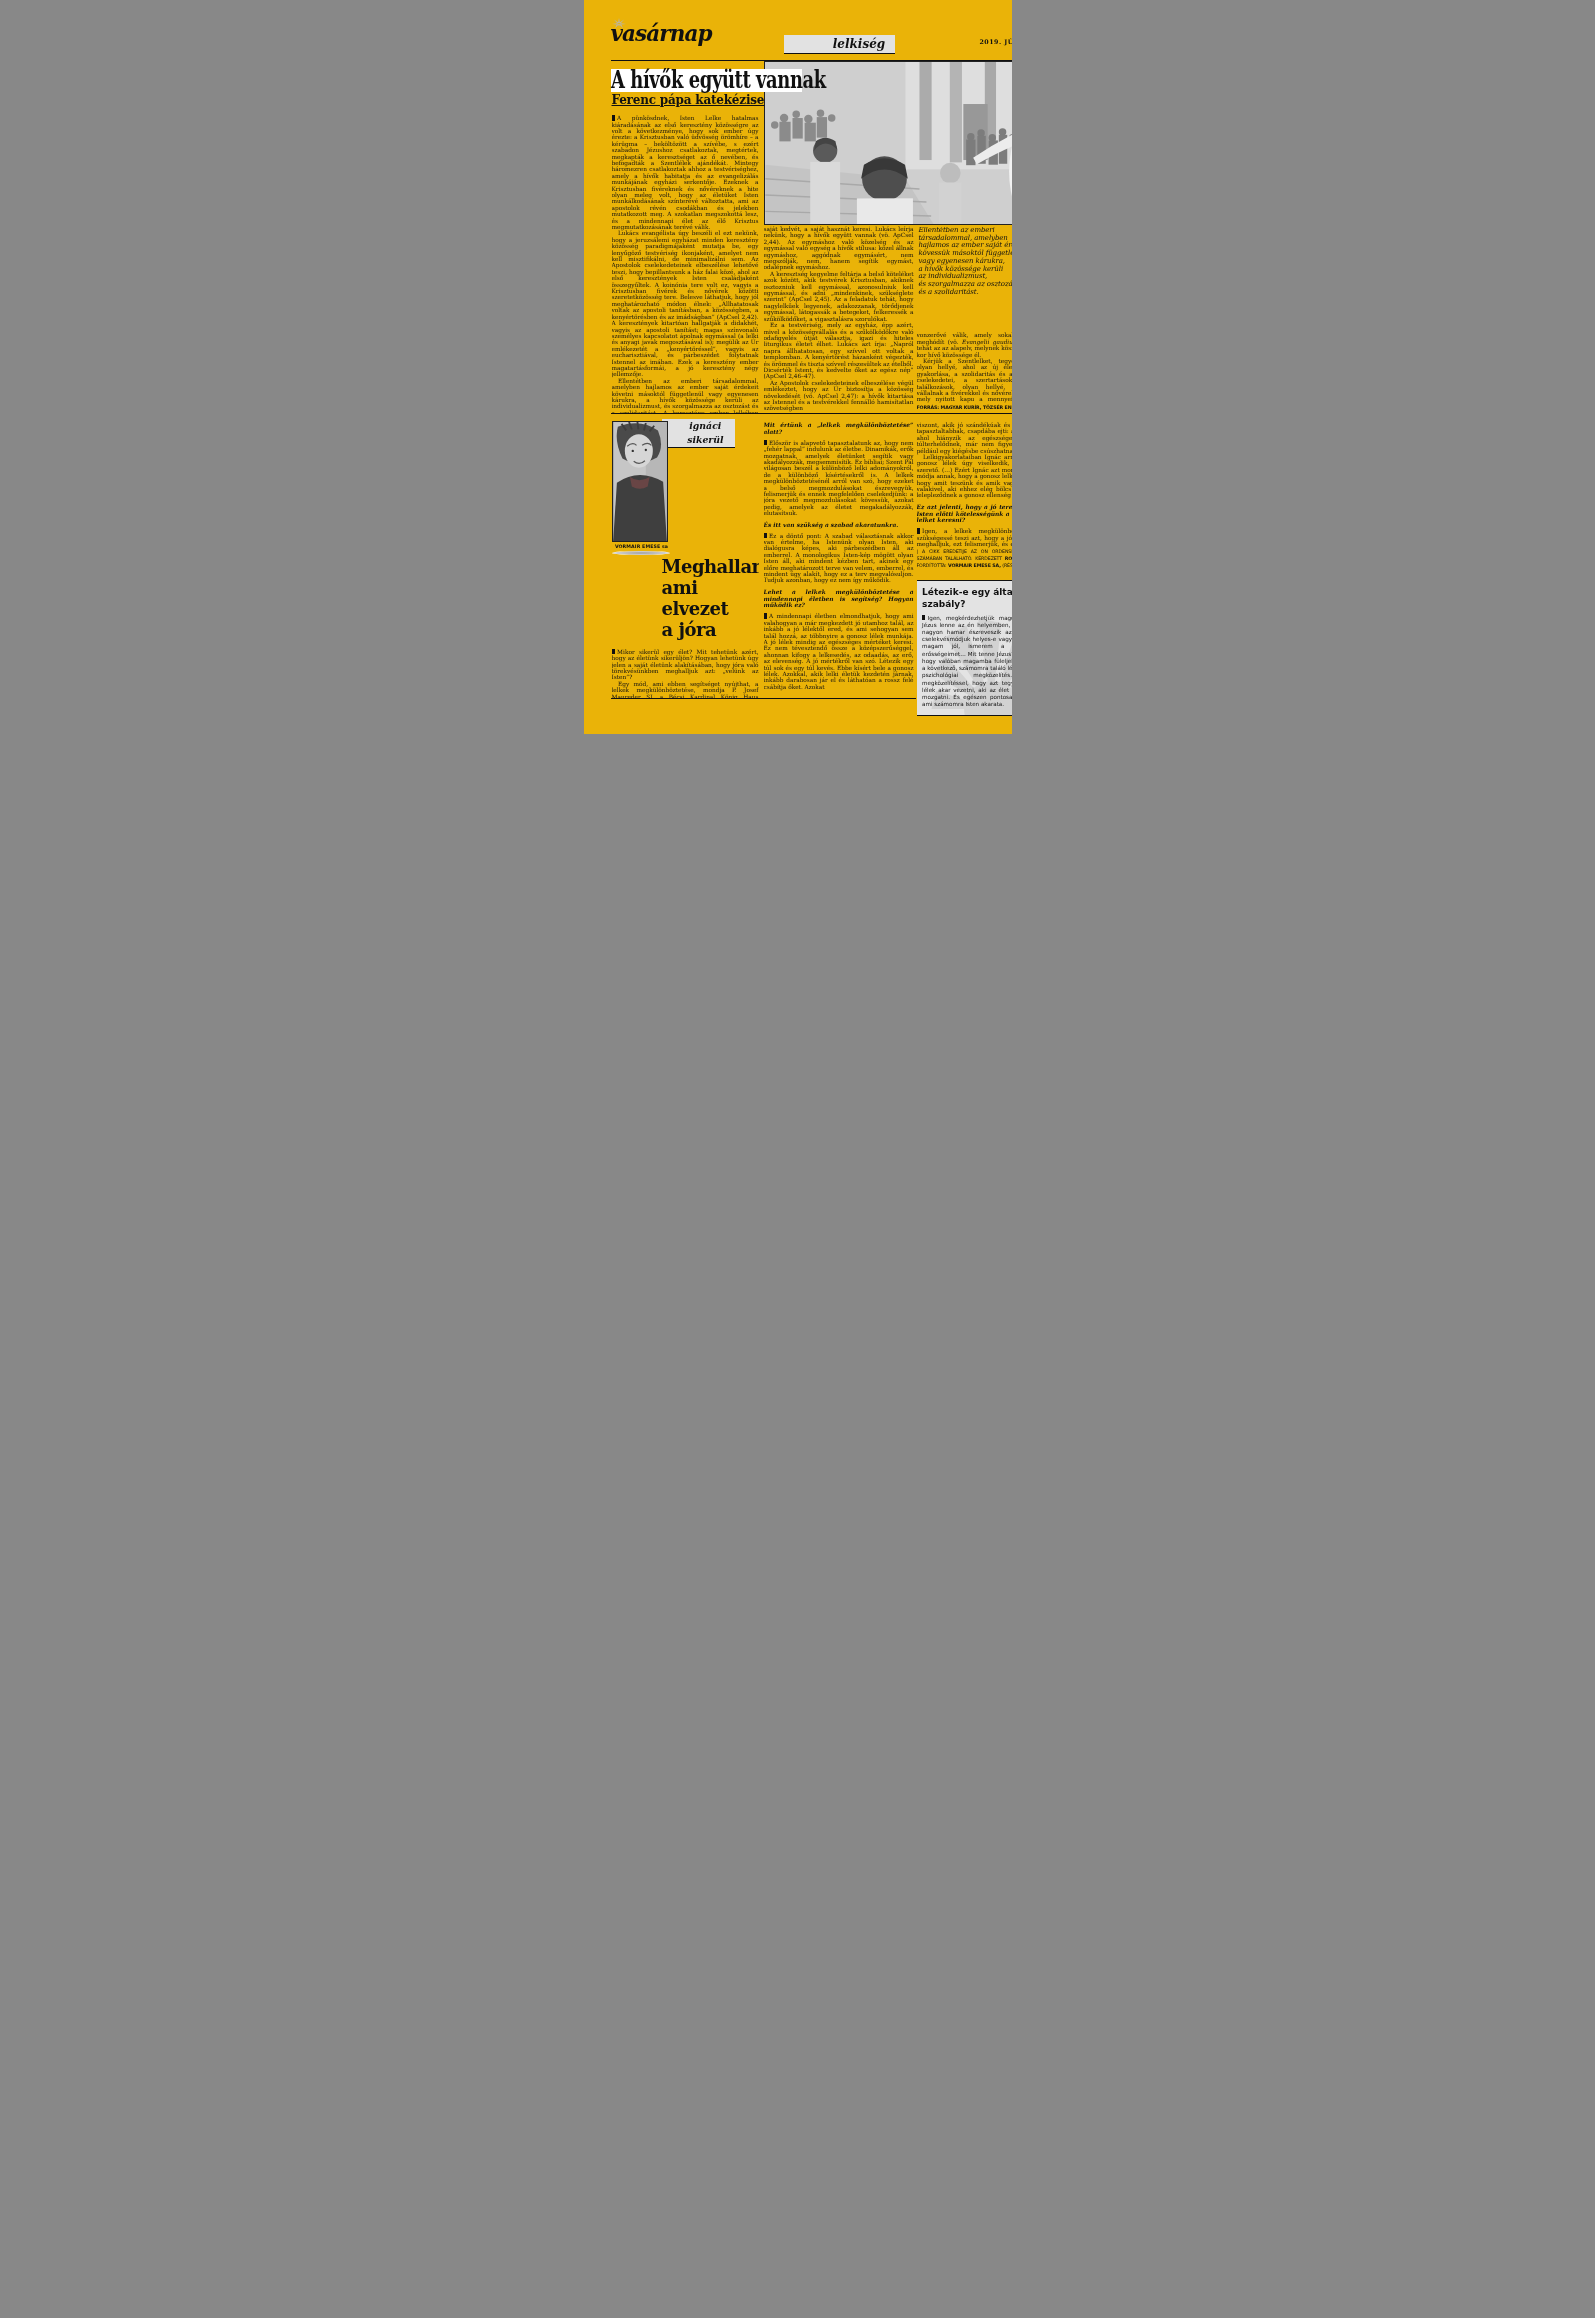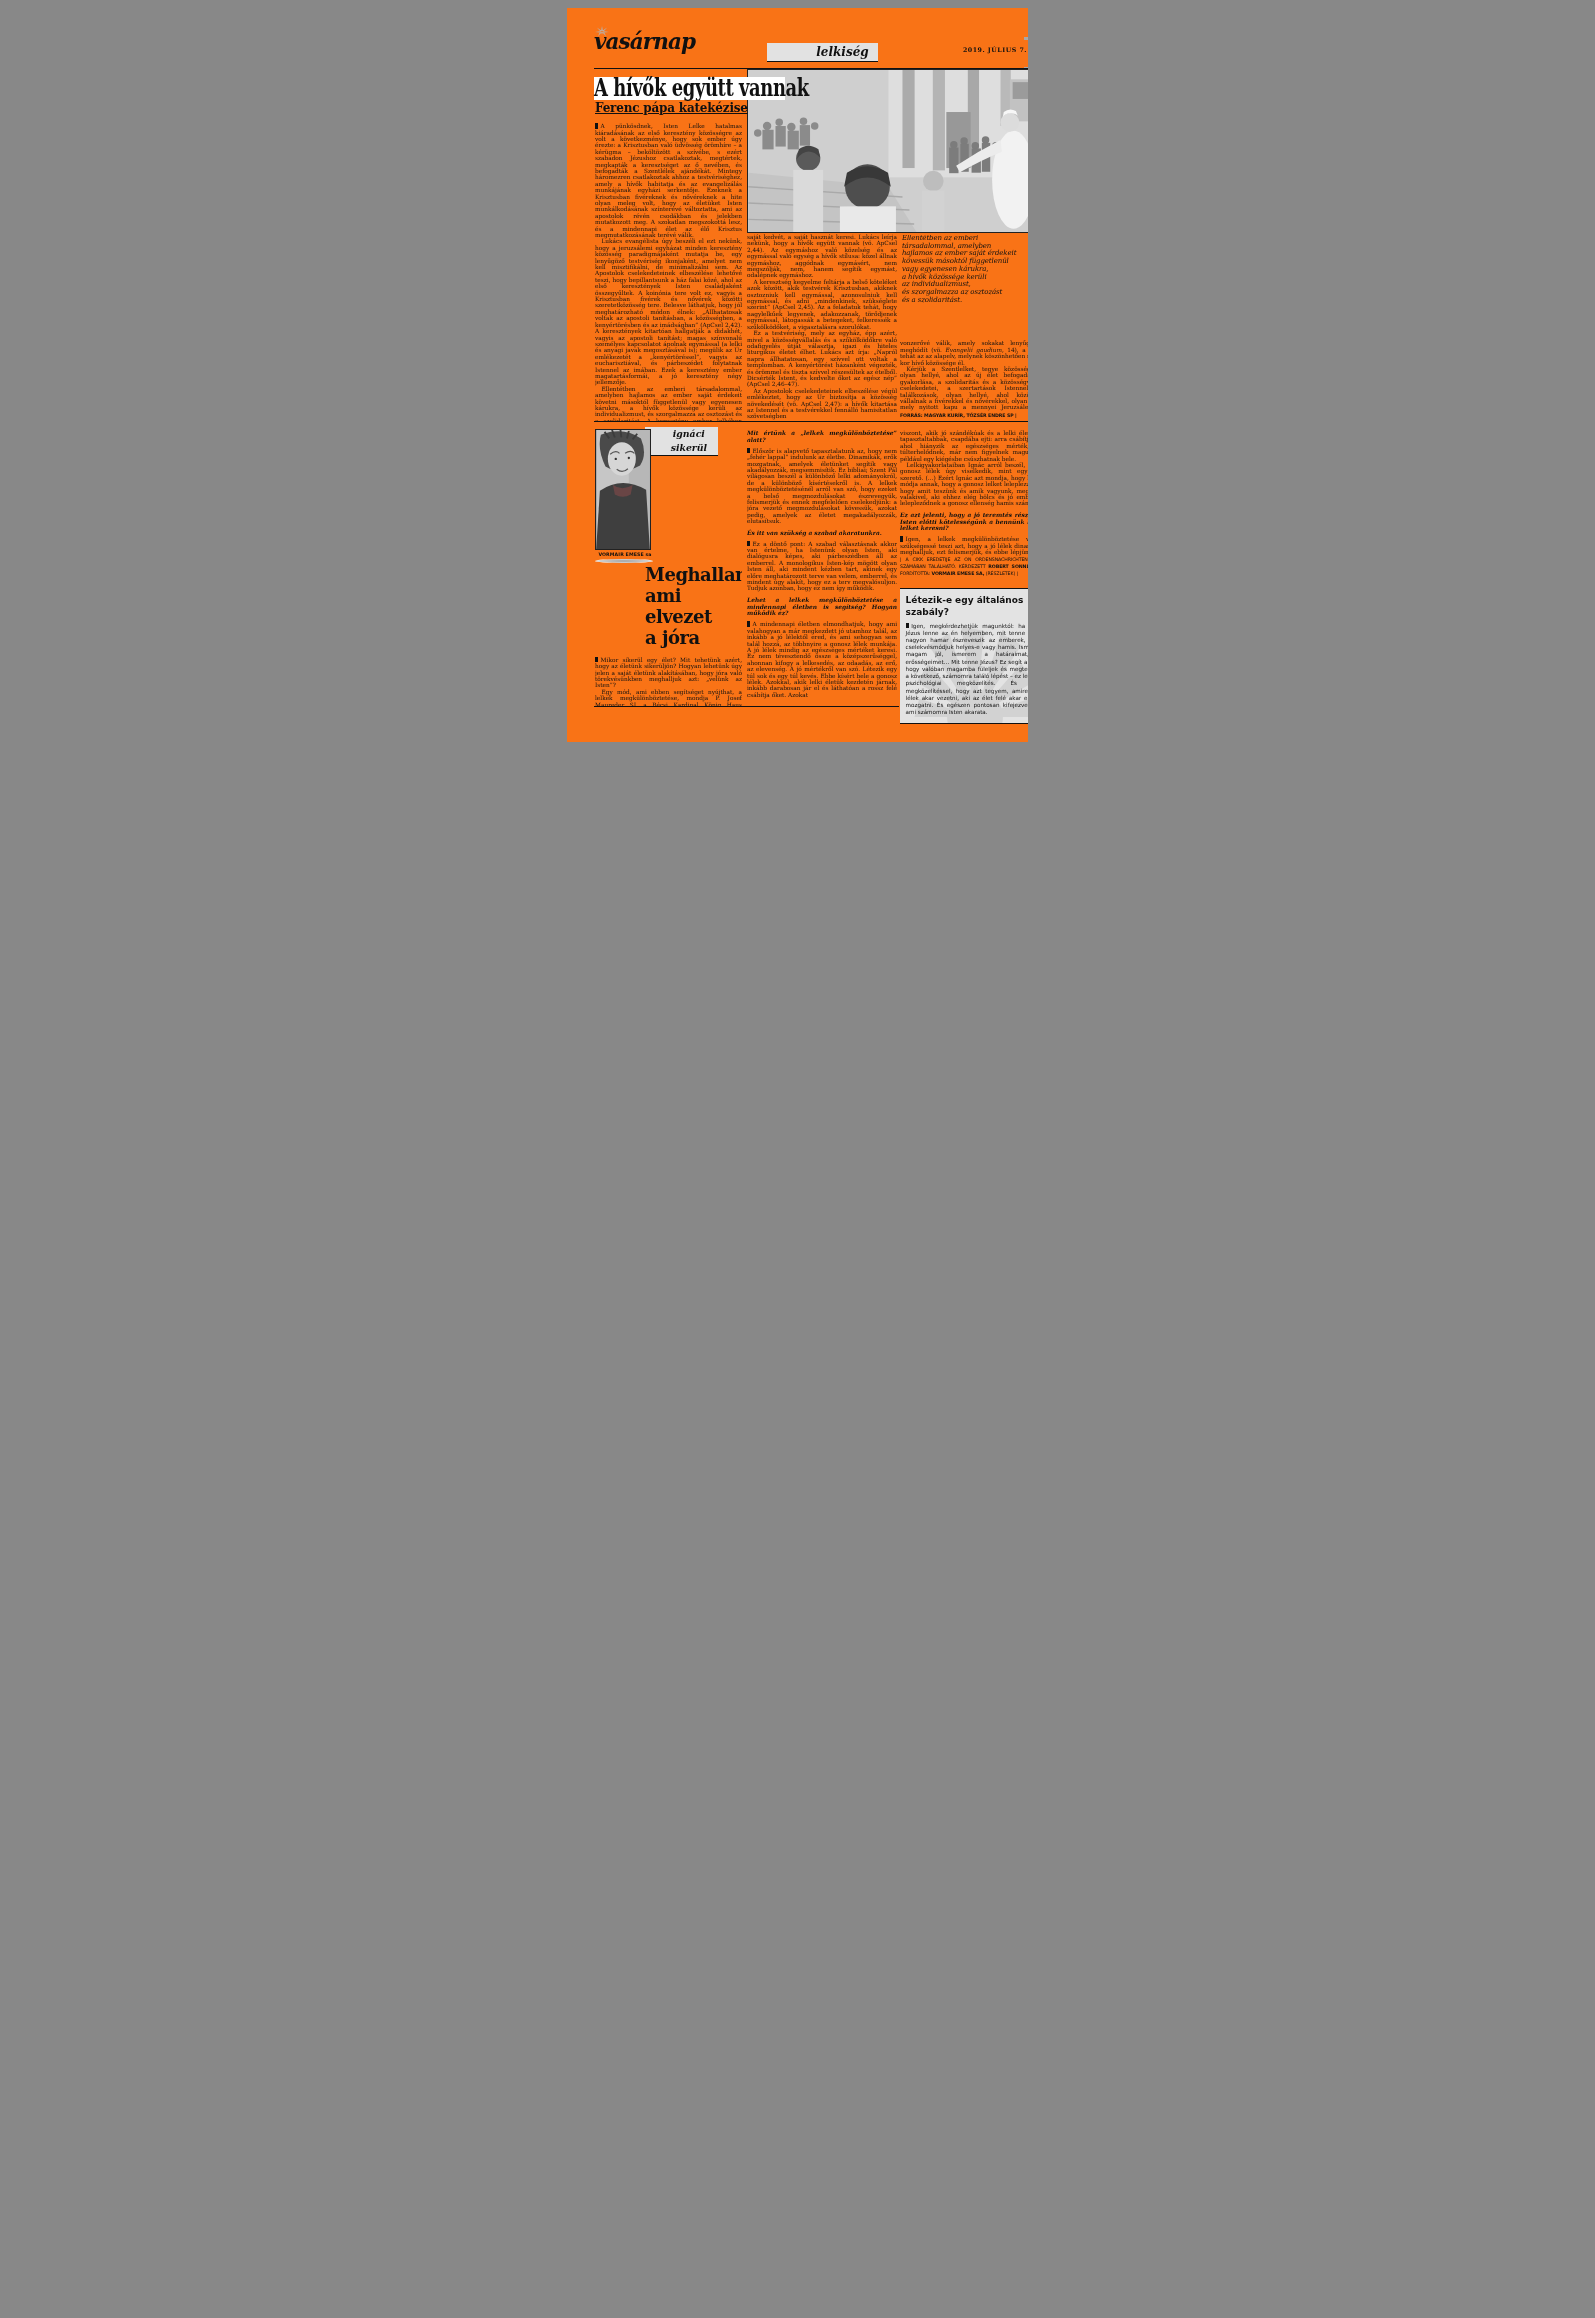--- a/index.html
+++ b/index.html
@@ -1,16 +1,16 @@
 <!DOCTYPE html>
 <html lang="hu" style="font-size:7.5px"><head>
 <meta charset="utf-8">
 <style>
   html,body{margin:0;padding:0;background:#888;}
-  #page{position:relative;width:461px;height:734px;background:#f97316;margin:8px auto;
+  #page{position:relative;width:428px;height:734px;background:#eab308;margin:0 auto;
         font-family:"DejaVu Serif",serif;color:#111;overflow:hidden;}
   .abs{position:absolute;}
   
   .masthead{left:27px;top:23.4px;font:italic 700 21.5px/1 "DejaVu Serif",serif;letter-spacing:-0.9px;}
   .mast-star{left:28px;top:18px;width:14px;height:14px;}
   .mast-under-gray{left:28px;top:87px;width:12px;height:3.3px;background:#b3b3b3;}
   .mast-under-black{left:42px;top:87px;width:64px;height:3.3px;background:#111;}
   .section-label{left:200px;top:35px;width:71px;height:18px;background:#e2e2e2;
       border-bottom:1.9px solid #111;text-align:center;
       font:italic 700 12px/18px "DejaVu Serif",serif;padding-left:40px;}

